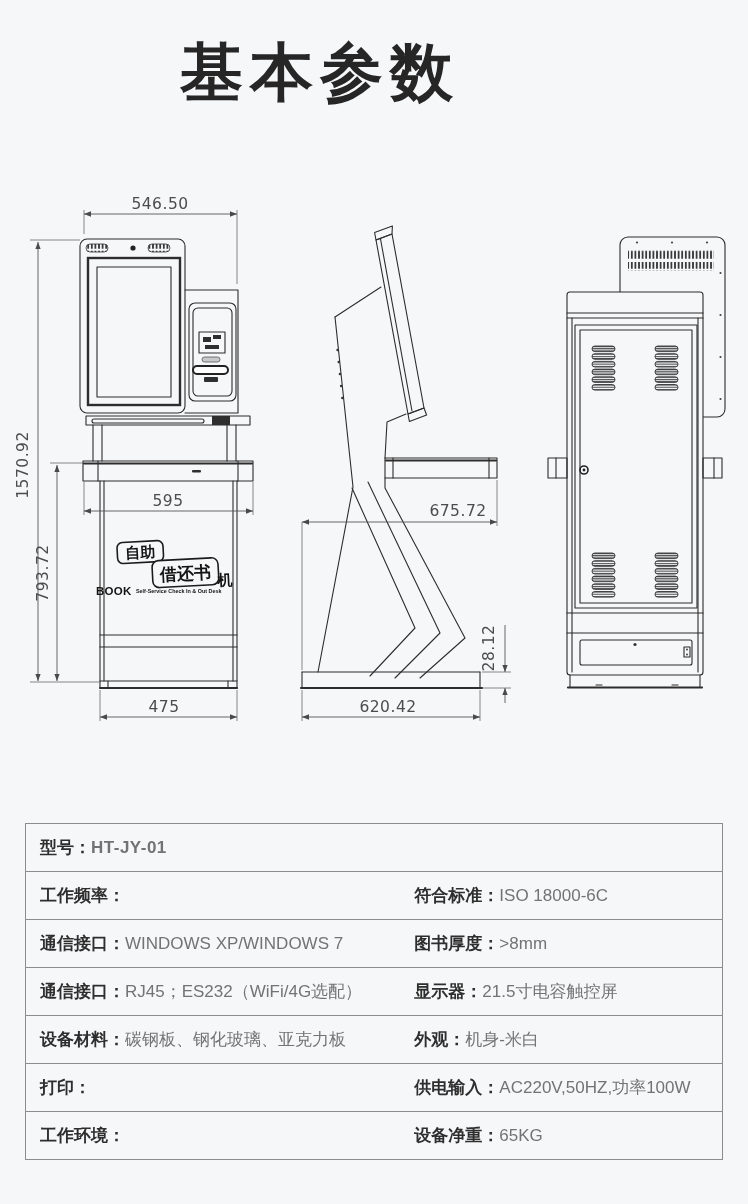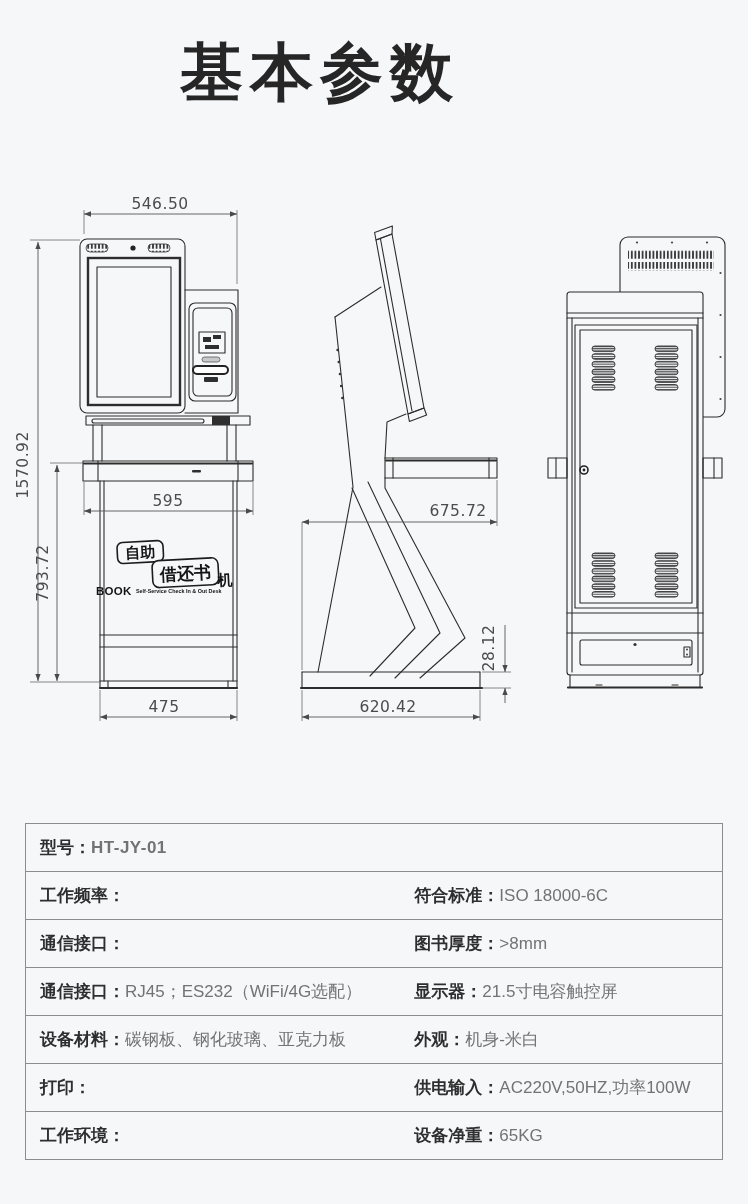--- a/index.html
+++ b/index.html
@@ -307,20 +307,21 @@
         <span class="spec-label">工作频率：</span>
       </div>
     <div class="spec-cell right">
         <span class="spec-label">符合标准：</span>
         <span class="spec-value">ISO 18000-6C</span>
       </div>
   </div>
   <div class="spec-row">
     <div class="spec-cell left">
         <span class="spec-label">通信接口：</span>
+        <span class="spec-value">WINDOWS XP/WINDOWS 7</span>
       </div>
     <div class="spec-cell right">
         <span class="spec-label">图书厚度：</span>
         <span class="spec-value">&gt;8mm</span>
       </div>
   </div>
   <div class="spec-row">
     <div class="spec-cell left">
         <span class="spec-label">通信接口：</span>
         <span class="spec-value">RJ45；ES232（WiFi/4G选配）</span>

